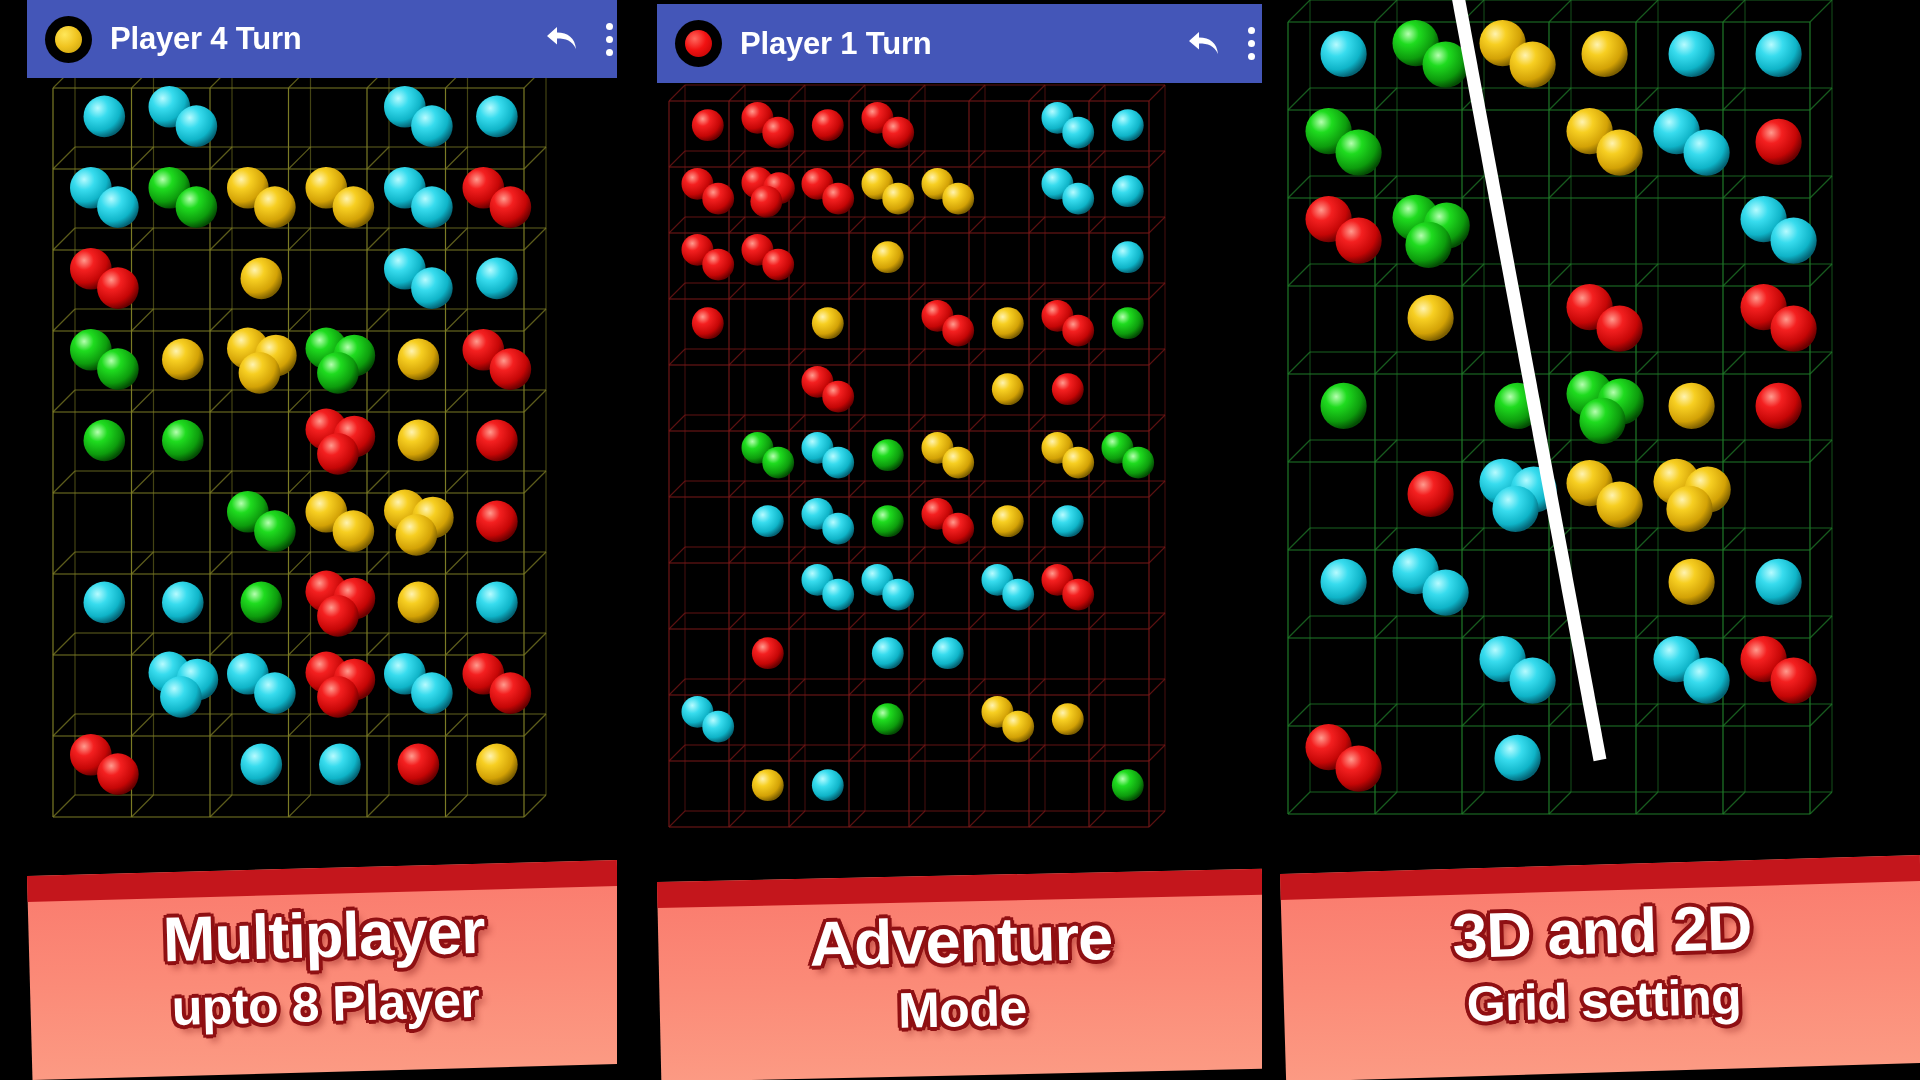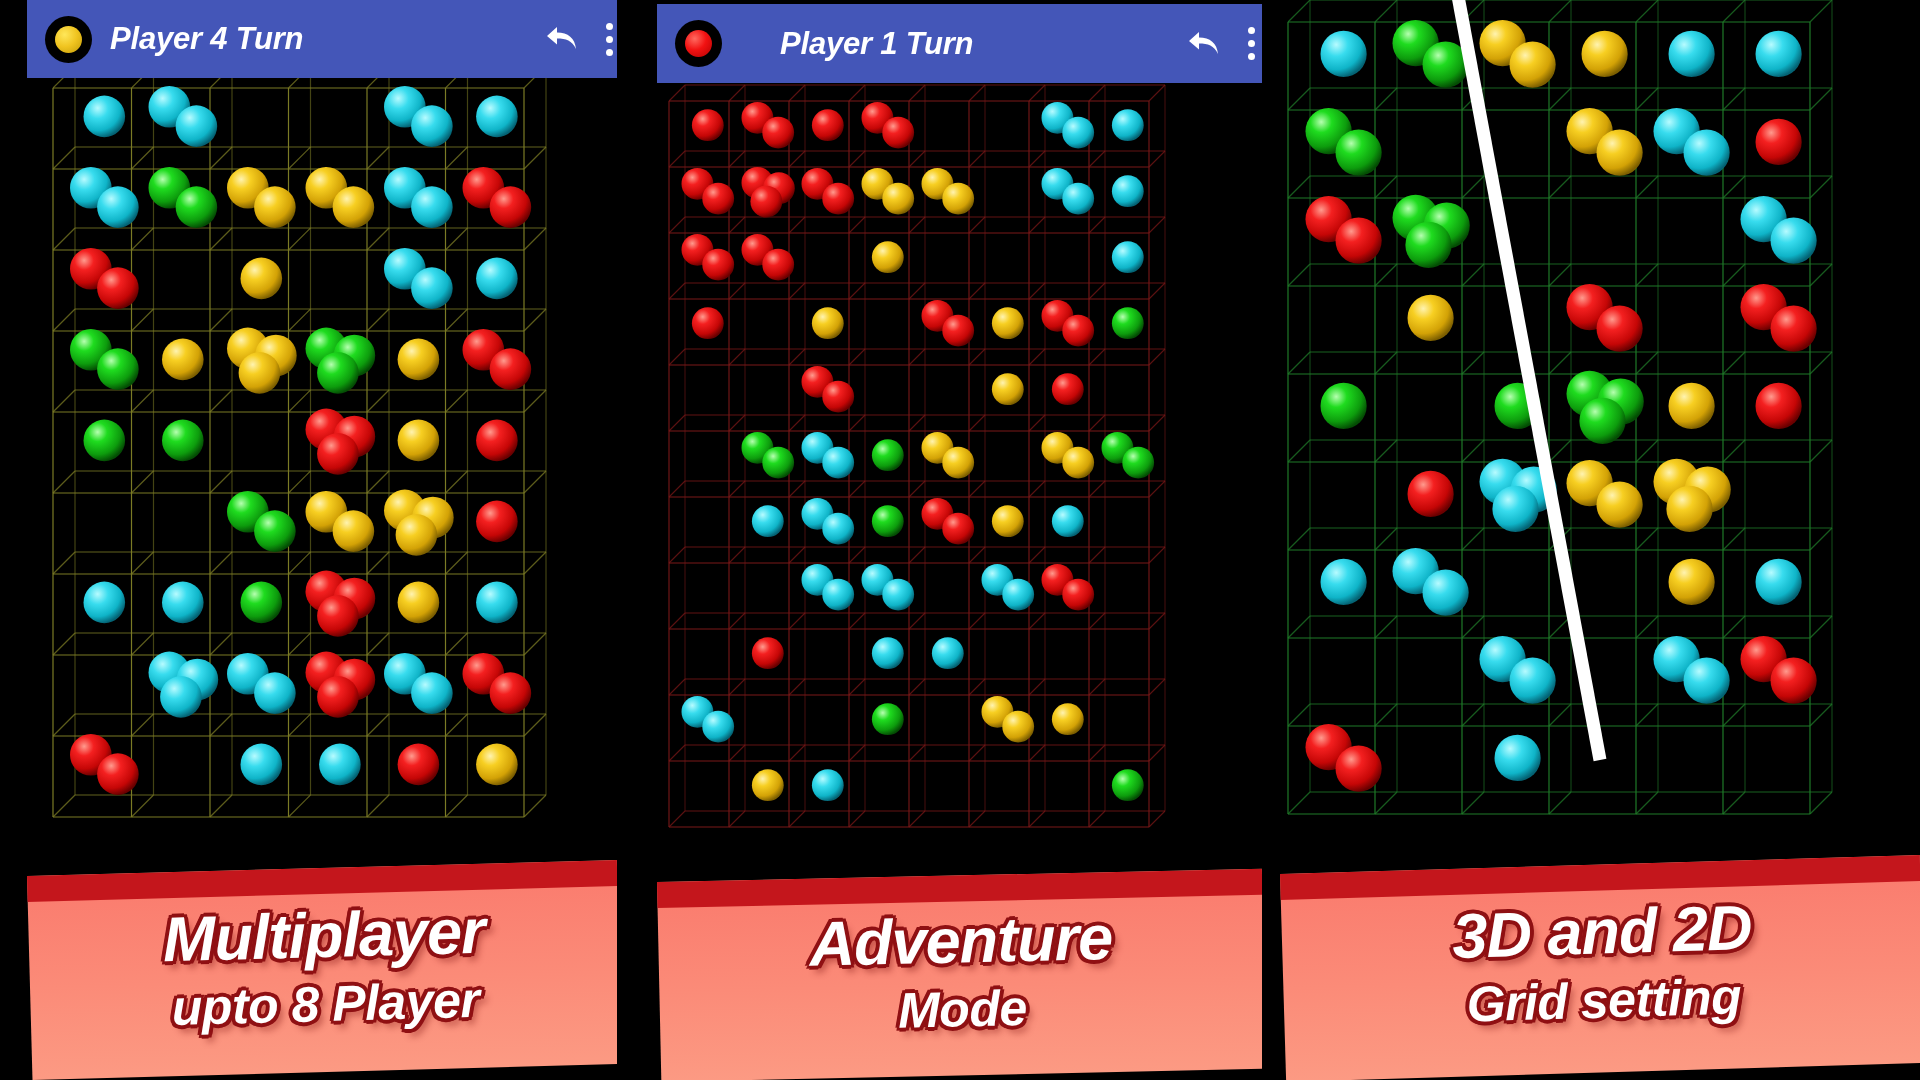--- a/index.html
+++ b/index.html
@@ -2,37 +2,37 @@
 <html><head>
 <meta charset="utf-8">
 <style>
   * { margin:0; padding:0; box-sizing:border-box; }
   html,body {
     width:1920px; height:1080px;
     background:#000;
     overflow:hidden;
     font-family:"Liberation Sans", sans-serif;
   }
-  .screen { position:relative; width:1920px; height:1080px; background:#000;font-style:italic; }
+  .screen { position:relative; width:1920px; height:1080px; background:#000; }
 
   
   .panel { position:absolute; top:0; overflow:hidden; background:#000; }
   #panel-1 { left:27px;   width:590px;  height:1080px; }
   #panel-2 { left:657px;  width:605px;  height:1080px; }
   #panel-3 { left:1280px; width:640px;  height:1080px; }
 
   
   .appbar {
     position:absolute; left:0; top:0; height:80px;
     background:#4456b8;
     display:flex; align-items:center;
     padding:0 14px 0 18px;
   }
   #panel-1 .appbar { width:600px; top:0; height:78px; }
-  #panel-2 .appbar { width:612px; top:4px; height:79px;gap:40px; }
+  #panel-2 .appbar { width:612px; top:4px; height:79px; }
 
   .turn-dot {
     width:47px; height:47px; border-radius:50%;
     background:#000; flex:0 0 auto;
     display:flex; align-items:center; justify-content:center;
     margin-right:18px;
   }
   .turn-dot .inner { width:27px; height:27px; border-radius:50%; }
   .dot-yellow { background:radial-gradient(circle at 36% 32%, #ffe75a 0%, #f0c420 48%, #c29a06 100%); }
   .dot-red    { background:radial-gradient(circle at 36% 32%, #ff6a60 0%, #f21212 45%, #b20000 100%); }

